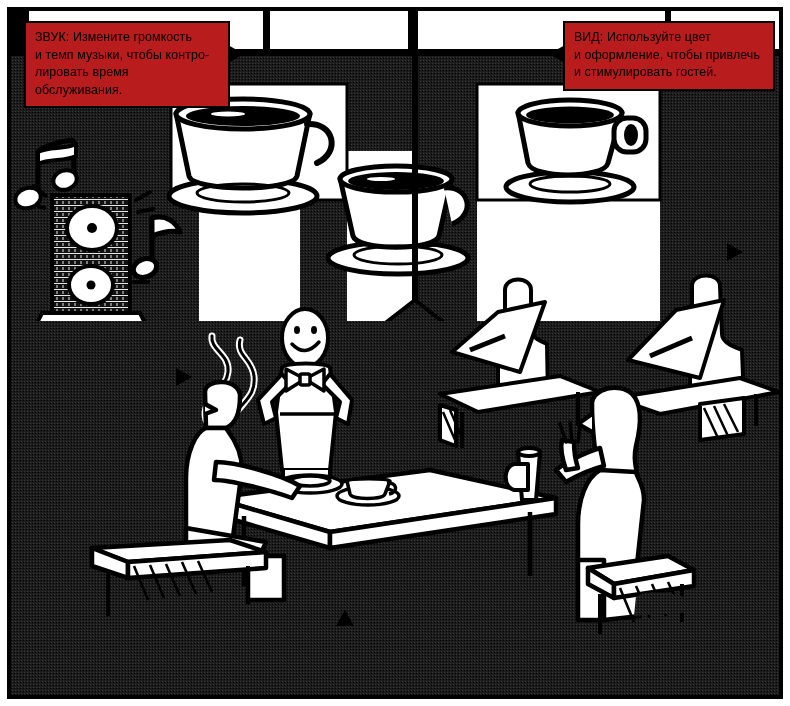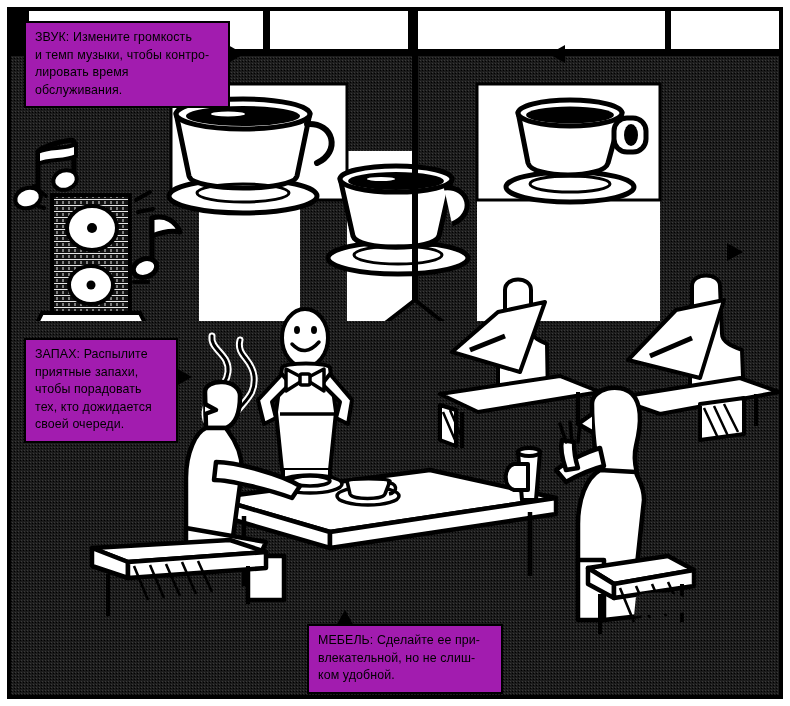--- a/index.html
+++ b/index.html
@@ -16,21 +16,21 @@
     overflow: hidden;
   }
   #art {
     position: absolute;
     inset: 0;
     width: 790px;
     height: 706px;
   }
   .callout {
     position: absolute;
-    background: #a21caf;
+    background: #b91c1c;
     border: 2px solid #000000;
     box-sizing: border-box;
     padding: 6px 9px 7px 9px;
     font-size: 12.4px;
     line-height: 1.42;
     color: #000000;
     letter-spacing: .1px;
     white-space: pre-line;
     z-index: 6;
   }
@@ -342,29 +342,24 @@
     <path d="M636,596 C650,590 676,592 690,600 L690,612 L634,616 Z" fill="url(#grain)"></path>
 
     <rect x="9" y="9" width="772" height="688" fill="none" stroke="#000" stroke-width="4"></rect>
   </svg>
 
   <div class="callout" style="left:24px; top:21px; width:206px;">ЗВУК: Измените громкость
 и темп музыки, чтобы контро-
 лировать время обслуживания.</div>
   <div class="tail right" style="left:228px; top:45px;"></div>
 
+  <div class="callout" style="left:563px; top:21px; width:212px;">ВИД: Используйте цвет
+и оформление, чтобы привлечь
+и стимулировать гостей.</div>
   <div class="tail left" style="left:549px; top:45px;"></div>
 
   <div class="tail right" style="left:727px; top:243px;"></div>
 
-  <div class="callout" style="left:24px; top:338px; width:154px;">ЗАПАХ: Распылите
-приятные запахи,
-чтобы порадовать
-тех, кто дожидается
-своей очереди.</div>
   <div class="tail right" style="left:176px; top:368px;"></div>
 
-  <div class="callout" style="left:307px; top:624px; width:196px;">МЕБЕЛЬ: Сделайте ее при-
-влекательной, но не слиш-
-ком удобной.</div>
   <div class="tail up" style="left:336px; top:610px;"></div>
 
 </div>
 
 </body></html>

